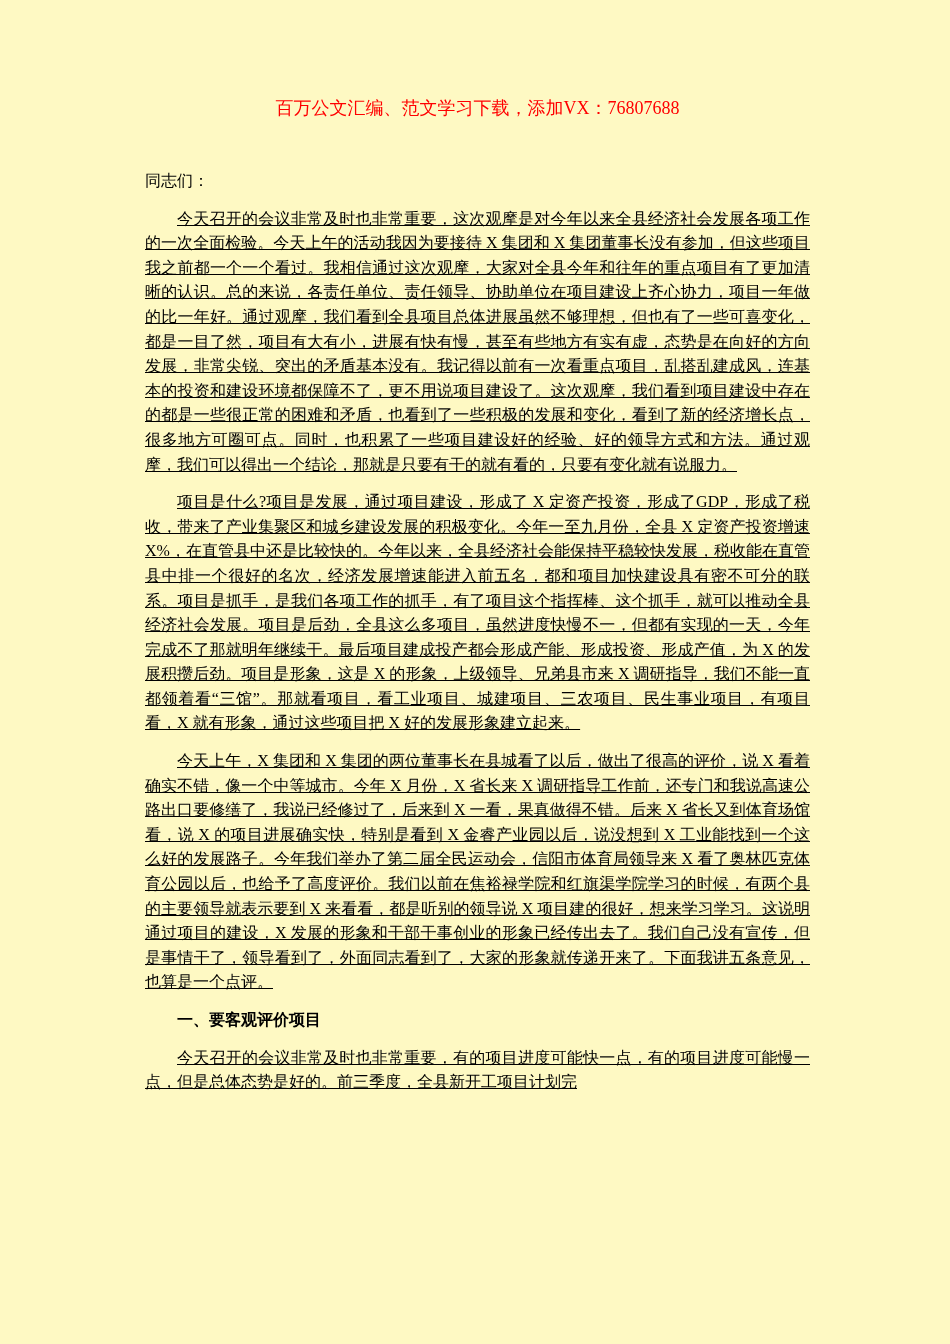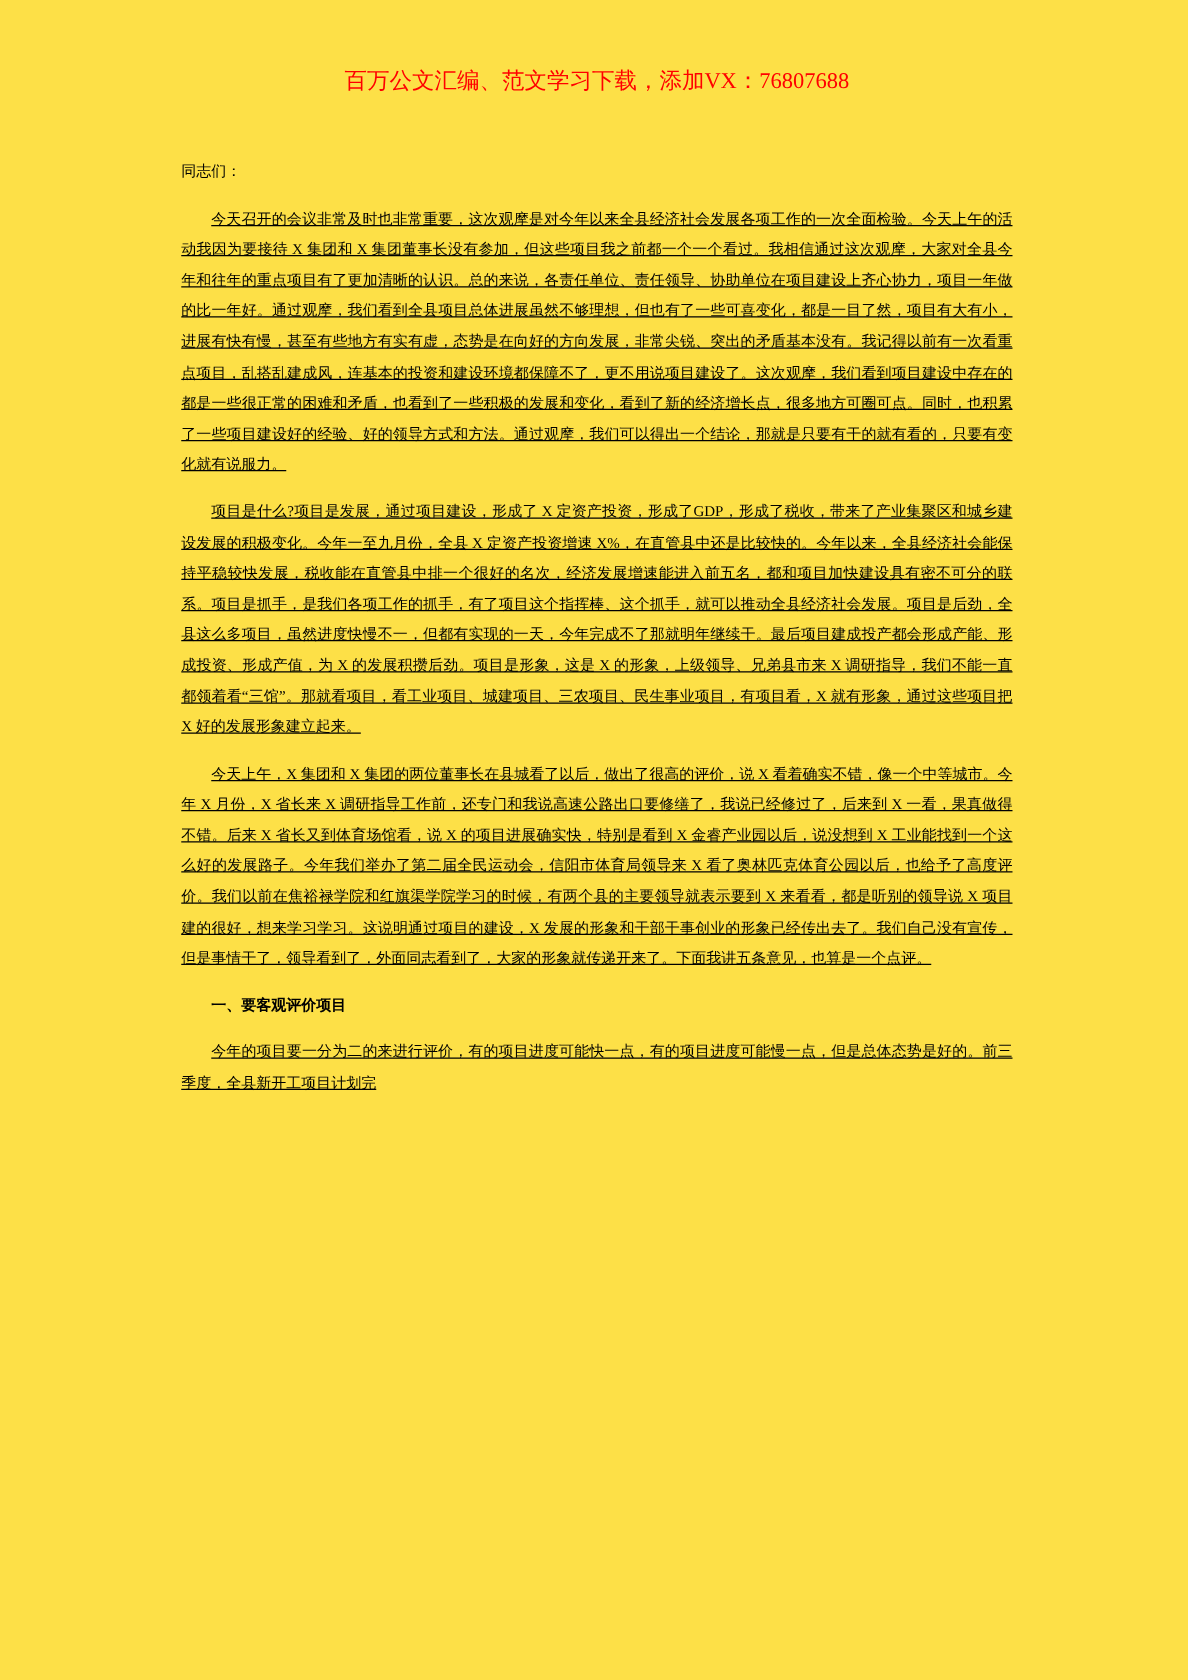--- a/index.html
+++ b/index.html
@@ -10,34 +10,34 @@
   body {
     width: 950px;
     height: 1344px;
     overflow: hidden;
     font-family: "Liberation Serif", "DejaVu Serif", serif;
   }
   .page {
     box-sizing: border-box;
     width: 950px;
     height: 1344px;
-    background: #fde047;
-    padding: 52px 140px 0 145px;
+    background: #fef9c3;
+    padding: 96px 140px 0 145px;
   }
   .promo {
     text-align: center;
     font-size: 18px;
     line-height: 24px;
     color: #ff0000;
     margin: 0 0 49px 0;
     white-space: nowrap;
   }
   .doc p {
     margin: 0 0 13px 0;
-    font-size: 12px;
+    font-size: 16px;
     line-height: 24.6px;
     color: #000000;
     text-align: justify;
     word-break: break-all;
   }
   .doc p.indent {
     text-indent: 2em;
     text-decoration: underline;
   }
   .doc p.heading {
@@ -58,17 +58,17 @@
     <p>同志们：</p>
 
     <p class="indent">今天召开的会议非常及时也非常重要，这次观摩是对今年以来全县经济社会发展各项工作的一次全面检验。今天上午的活动我因为要接待 X 集团和 X 集团董事长没有参加，但这些项目我之前都一个一个看过。我相信通过这次观摩，大家对全县今年和往年的重点项目有了更加清晰的认识。总的来说，各责任单位、责任领导、协助单位在项目建设上齐心协力，项目一年做的比一年好。通过观摩，我们看到全县项目总体进展虽然不够理想，但也有了一些可喜变化，都是一目了然，项目有大有小，进展有快有慢，甚至有些地方有实有虚，态势是在向好的方向发展，非常尖锐、突出的矛盾基本没有。我记得以前有一次看重点项目，乱搭乱建成风，连基本的投资和建设环境都保障不了，更不用说项目建设了。这次观摩，我们看到项目建设中存在的都是一些很正常的困难和矛盾，也看到了一些积极的发展和变化，看到了新的经济增长点，很多地方可圈可点。同时，也积累了一些项目建设好的经验、好的领导方式和方法。通过观摩，我们可以得出一个结论，那就是只要有干的就有看的，只要有变化就有说服力。</p>
 
     <p class="indent">项目是什么?项目是发展，通过项目建设，形成了 X 定资产投资，形成了GDP，形成了税收，带来了产业集聚区和城乡建设发展的积极变化。今年一至九月份，全县 X 定资产投资增速 X%，在直管县中还是比较快的。今年以来，全县经济社会能保持平稳较快发展，税收能在直管县中排一个很好的名次，经济发展增速能进入前五名，都和项目加快建设具有密不可分的联系。项目是抓手，是我们各项工作的抓手，有了项目这个指挥棒、这个抓手，就可以推动全县经济社会发展。项目是后劲，全县这么多项目，虽然进度快慢不一，但都有实现的一天，今年完成不了那就明年继续干。最后项目建成投产都会形成产能、形成投资、形成产值，为 X 的发展积攒后劲。项目是形象，这是 X 的形象，上级领导、兄弟县市来 X 调研指导，我们不能一直都领着看“三馆”。那就看项目，看工业项目、城建项目、三农项目、民生事业项目，有项目看，X 就有形象，通过这些项目把 X 好的发展形象建立起来。</p>
 
     <p class="indent">今天上午，X 集团和 X 集团的两位董事长在县城看了以后，做出了很高的评价，说 X 看着确实不错，像一个中等城市。今年 X 月份，X 省长来 X 调研指导工作前，还专门和我说高速公路出口要修缮了，我说已经修过了，后来到 X 一看，果真做得不错。后来 X 省长又到体育场馆看，说 X 的项目进展确实快，特别是看到 X 金睿产业园以后，说没想到 X 工业能找到一个这么好的发展路子。今年我们举办了第二届全民运动会，信阳市体育局领导来 X 看了奥林匹克体育公园以后，也给予了高度评价。我们以前在焦裕禄学院和红旗渠学院学习的时候，有两个县的主要领导就表示要到 X 来看看，都是听别的领导说 X 项目建的很好，想来学习学习。这说明通过项目的建设，X 发展的形象和干部干事创业的形象已经传出去了。我们自己没有宣传，但是事情干了，领导看到了，外面同志看到了，大家的形象就传递开来了。下面我讲五条意见，也算是一个点评。</p>
 
     <p class="heading">一、要客观评价项目</p>
 
-    <p class="indent">今年的项目要一分为二的来进行评价，有的项目进度可能快一点，有的项目进度可能慢一点，但是总体态势是好的。前三季度，全县新开工项目计划完</p>
+    <p class="indent">今天召开的会议非常及时也非常重要，有的项目进度可能快一点，有的项目进度可能慢一点，但是总体态势是好的。前三季度，全县新开工项目计划完</p>
 
   </div>
 
 </div>
 
 </body></html>

